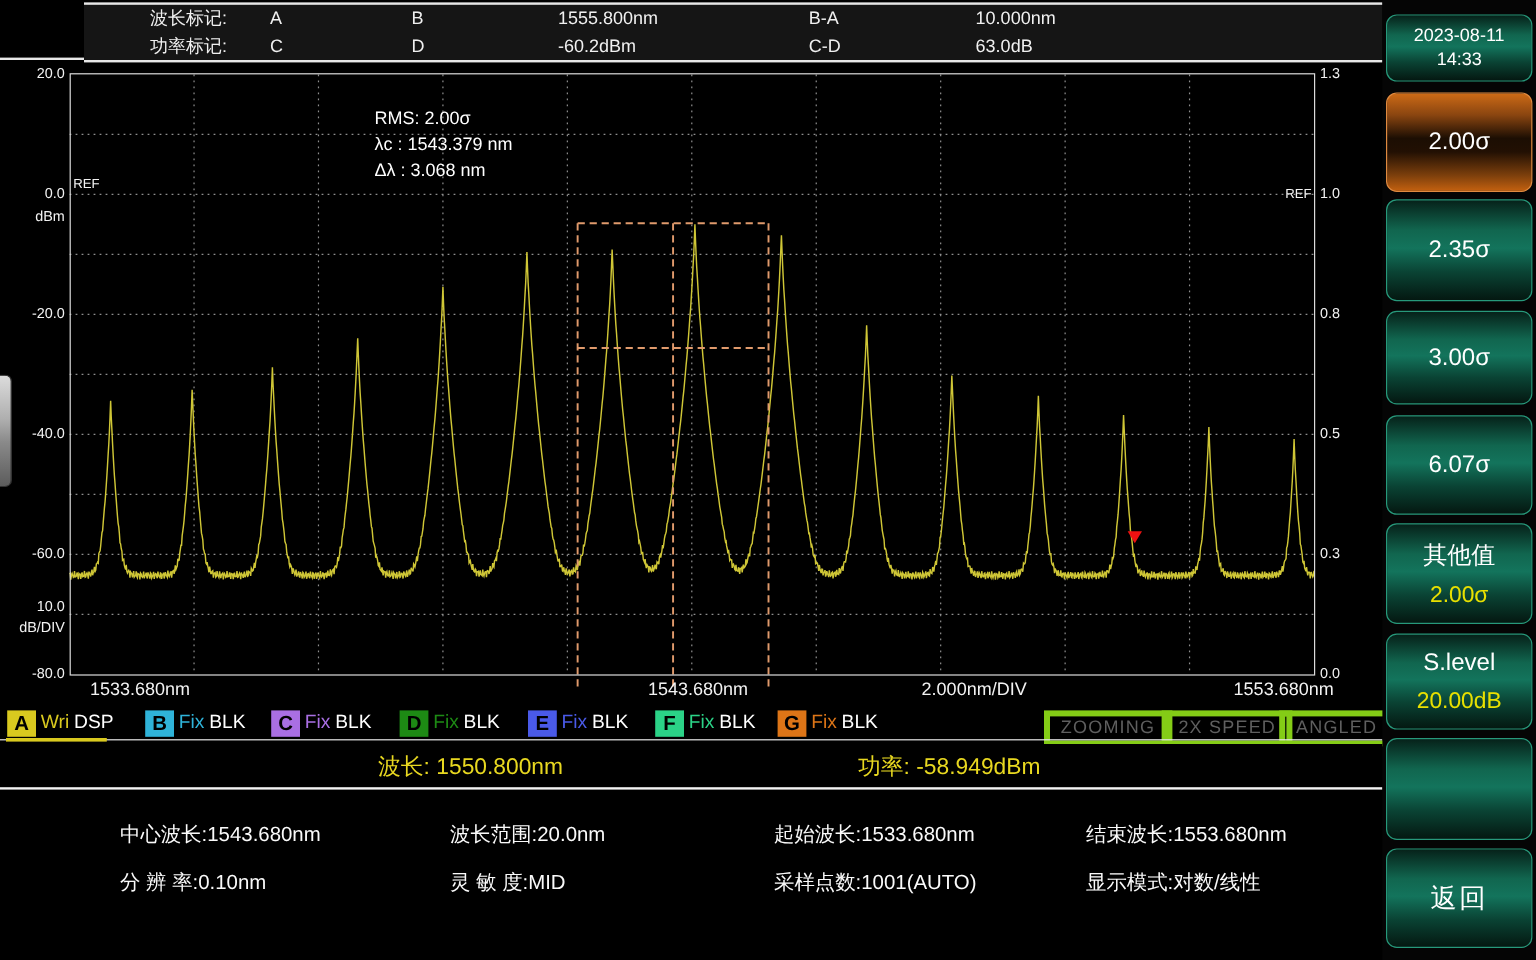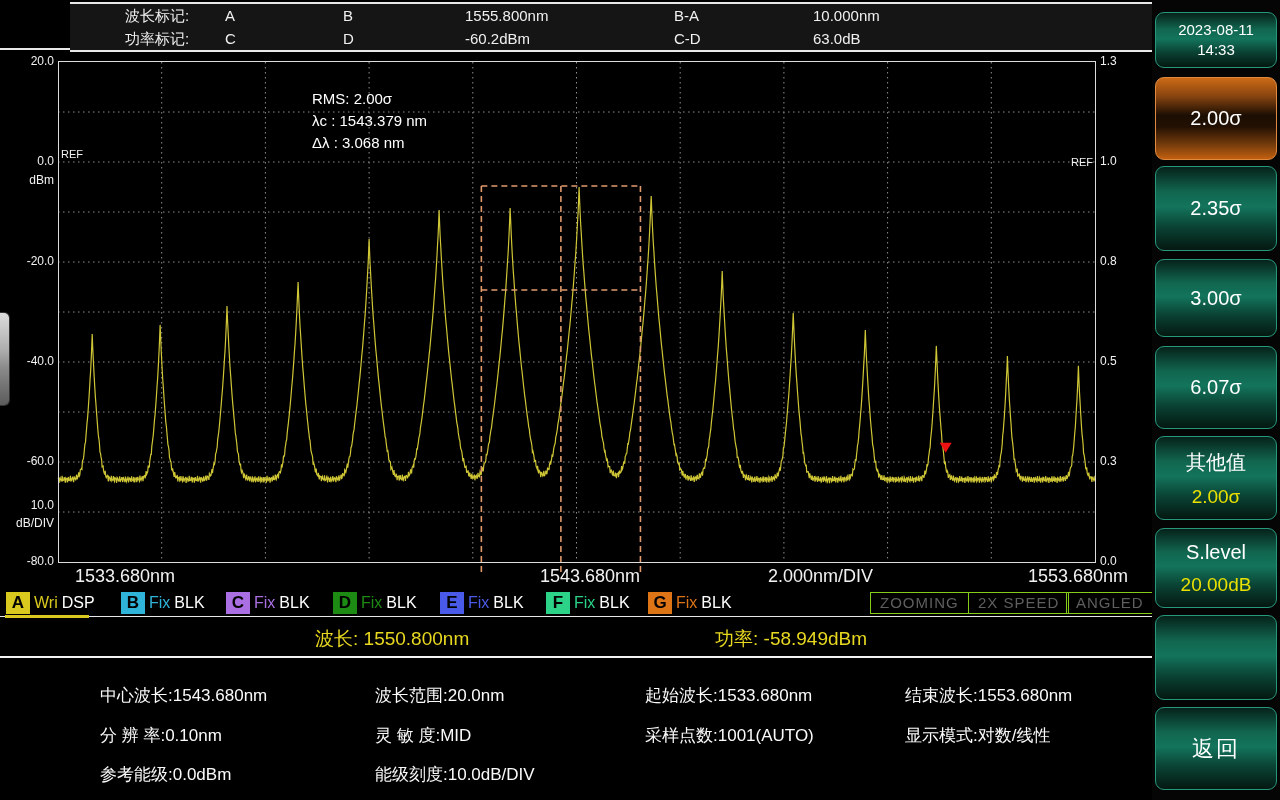--- a/index.html
+++ b/index.html
@@ -25,33 +25,33 @@
        background:linear-gradient(180deg,#dcdcdc 0%,#aeaeae 40%,#8a8a8a 60%,#5c5c5c 100%);
        border:1px solid #333;border-left:none;}
 
   
   .chart{position:absolute;left:0;top:0;width:1152px;height:646px;}
   .chart svg{position:absolute;left:0;top:0;}
   .axis-tick{position:absolute;font-size:12px;color:#f2f2f2;white-space:nowrap;}
   .axis-tick.left{right:1098px;text-align:right;}   
   .axis-tick.right{left:1100px;text-align:center;}
   .ref-label{position:absolute;font-size:11px;color:#f2f2f2;}
-  .xlabel{position:absolute;top:566px;font-size:18px;color:#f2f2f2;white-space:nowrap;}
+  .xlabel{position:absolute;top:566px;font-size:15px;color:#f2f2f2;white-space:nowrap;}
   .annotation{position:absolute;left:312px;top:88px;font-size:15px;line-height:22px;color:#fff;}
 
   
   .trace-row{position:absolute;left:0;top:592px;width:1152px;height:24px;}
   .trace-item{position:absolute;top:0;height:22px;display:flex;align-items:center;font-size:16px;}
   .trace-box{width:24px;height:22px;display:inline-flex;align-items:center;justify-content:center;
              color:#000;font-weight:bold;font-size:17px;margin-right:4px;}
   .trace-mode{margin-right:4px;}
   .trace-status{color:#fff;}
   .trace-underline{position:absolute;left:5px;top:23px;width:84px;height:3px;background:#d9c91f;z-index:3;}
   .toggle{position:absolute;top:0;height:20px;line-height:20px;padding:0 9px;font-size:15px;
-          color:#5f5f5f;border:1px solid #84cc16;letter-spacing:1px;}
+          color:#5f5f5f;border:5px solid #84cc16;letter-spacing:1px;}
 
   .sep1{position:absolute;left:0;top:616px;width:1152px;height:1px;background:#e8e8e8;}
   .sep2{position:absolute;left:0;top:656px;width:1152px;height:2px;background:#f2f2f2;}
 
   
   .readout{position:absolute;left:0;top:620px;width:1152px;height:36px;background:#000;}
   .readout .grp{position:absolute;top:6px;font-size:19px;color:#e8d820;white-space:nowrap;}
 
   
   .settings{position:absolute;left:0;top:662px;width:1152px;height:138px;}
@@ -225,24 +225,20 @@
         <span class="settings-cell" style="left: 275px;">波长范围:20.0nm</span>
         <span class="settings-cell" style="left: 545px;">起始波长:1533.680nm</span>
         <span class="settings-cell" style="left: 805px;">结束波长:1553.680nm</span>
       </div>
       <div class="settings-row" style="top: 62px;">
         <span class="settings-cell" style="left: 0px;">分 辨 率:0.10nm</span>
         <span class="settings-cell" style="left: 275px;">灵 敏 度:MID</span>
         <span class="settings-cell" style="left: 545px;">采样点数:1001(AUTO)</span>
         <span class="settings-cell" style="left: 805px;">显示模式:对数/线性</span>
       </div>
-      <div class="settings-row" style="top: 101px;">
-        <span class="settings-cell" style="left: 0px;">参考能级:0.0dBm</span>
-        <span class="settings-cell" style="left: 275px;">能级刻度:10.0dB/DIV</span>
-      </div>
     </div>
 
   <div class="sidebar" id="sidebar">
       <div class="side-btn date" style="top: 12px; height: 56px;">
         <div class="l1">2023-08-11</div>
         <div class="l1">14:33</div>
       </div>
       <div class="side-btn selected" style="top: 77px; height: 83px;">
         <div class="l1">2.00σ</div>
       </div>

